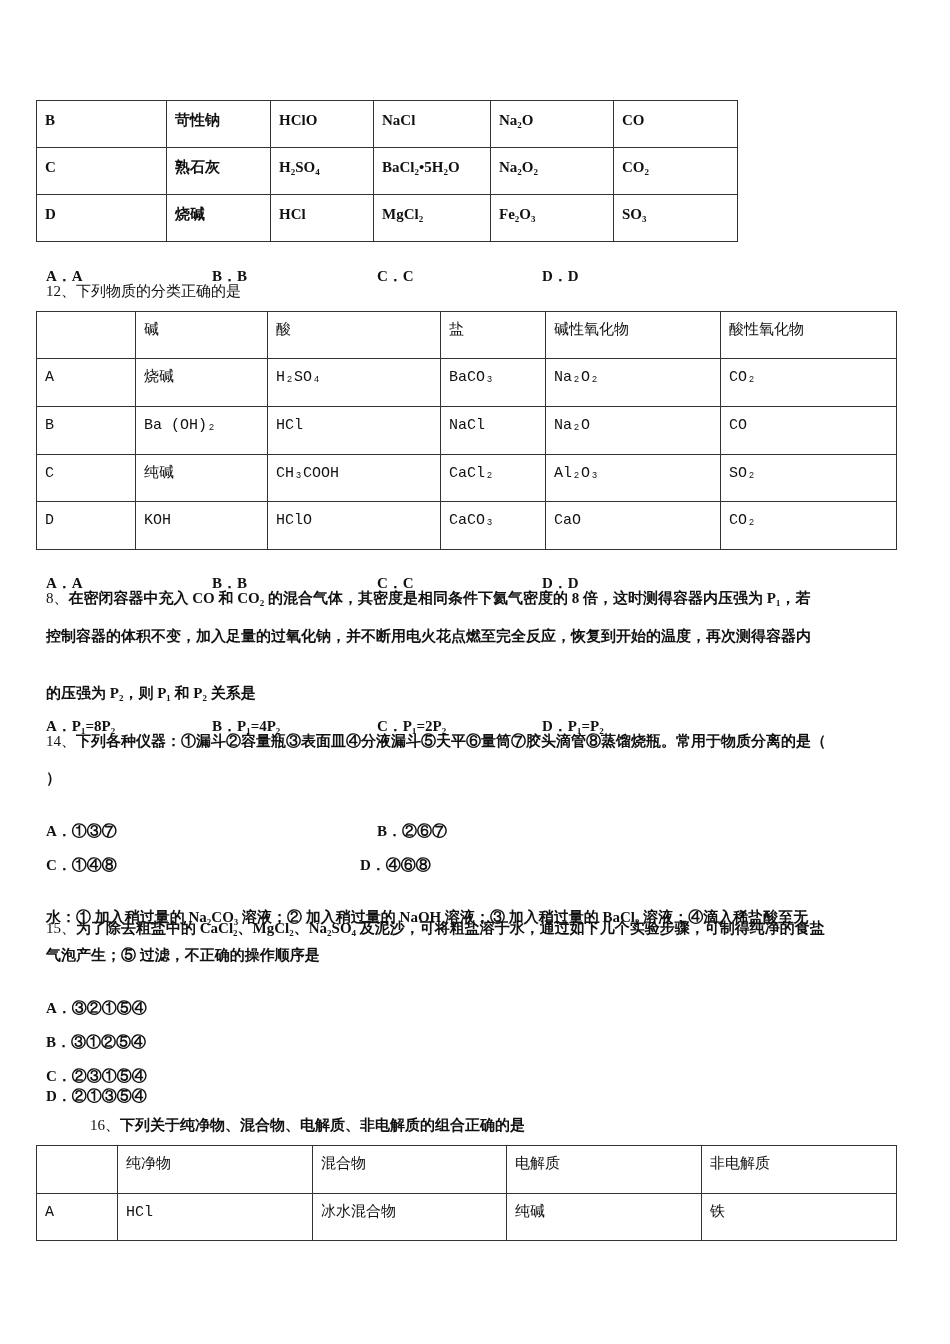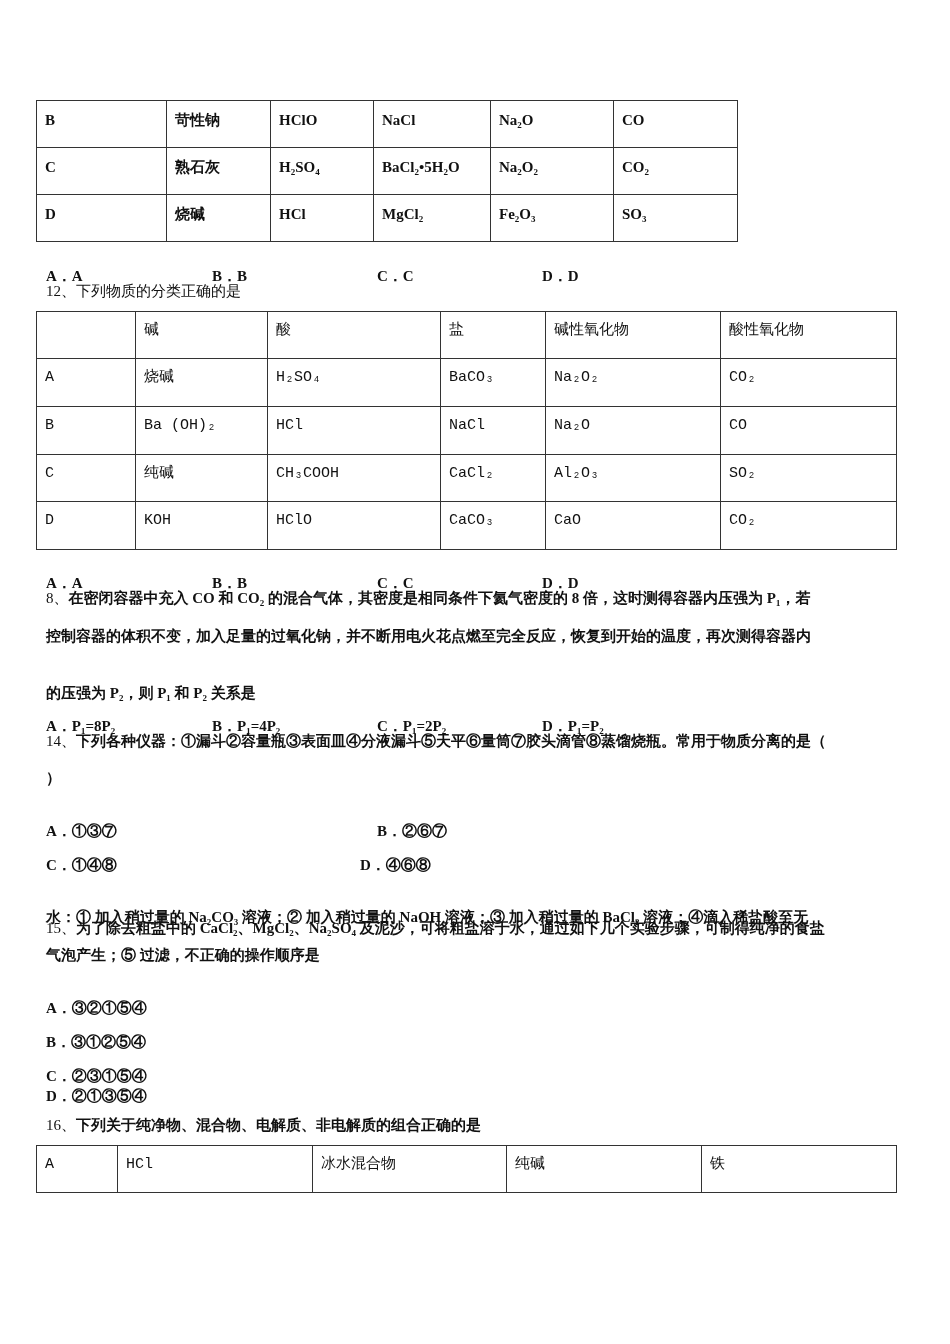--- a/index.html
+++ b/index.html
@@ -155,33 +155,40 @@
 </div>
 <div class="line qtext" style="top:907px;">水：① 加入稍过量的 Na₂CO₃ 溶液；② 加入稍过量的 NaOH 溶液；③ 加入稍过量的 BaCl₂ 溶液；④滴入稀盐酸至无</div>
 <div class="line qtext" style="top:945px;">气泡产生；⑤ 过滤，不正确的操作顺序是</div>
 <div class="opts" style="left:46px; top:979px;">
   <span class="o" style="left:0; top:0">A．③②①⑤④</span>
   <span class="o" style="left:0; top:34px">B．③①②⑤④</span>
   <span class="o" style="left:0; top:68px">C．②③①⑤④</span>
   <span class="o" style="left:0; top:88px">D．②①③⑤④</span>
 </div>
 
-<div class="line qtext" style="top:1115px;">
+<div class="line qtext" style="top:1115px;margin-left:44px;">
   <span class="qnum">16、</span><span>下列关于纯净物、混合物、电解质、非电解质的组合正确的是</span>
 </div>
 
 <table class="grid mono" style="left:36px; top:1145px; width:860px;">
   <colgroup>
       <col style="width:81px">
       <col style="width:195px">
       <col style="width:194px">
       <col style="width:195px">
       <col style="width:195px">
     </colgroup>
   <tbody>
+      <tr style="height:48px">
+    <td></td>
+    <td>纯净物</td>
+    <td>混合物</td>
+    <td>电解质</td>
+    <td>非电解质</td>
+  </tr>
   <tr style="height:47px">
     <td>A</td>
     <td>HCl</td>
     <td>冰水混合物</td>
     <td>纯碱</td>
     <td>铁</td>
   </tr>
 </tbody>
   </table>
 

